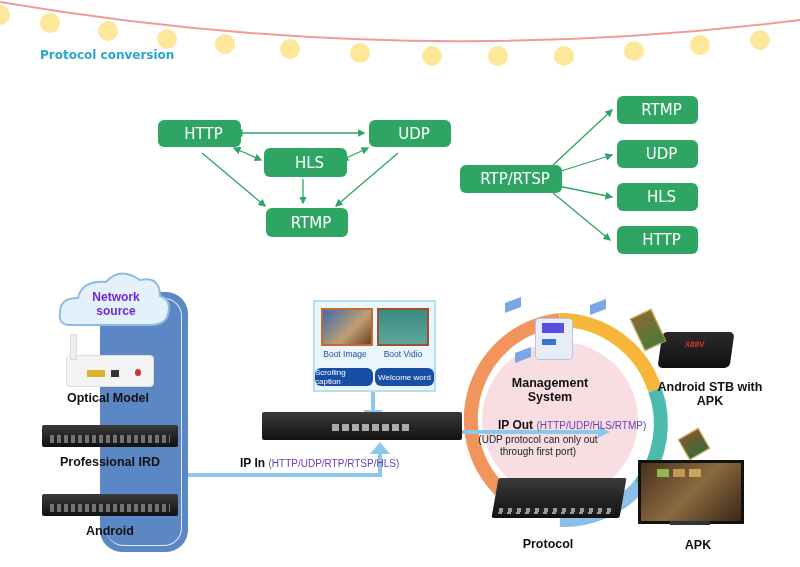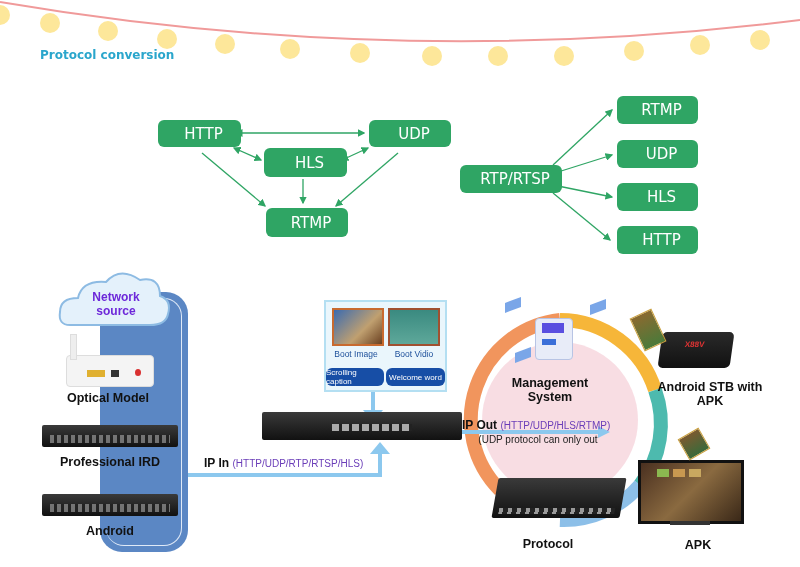--- a/index.html
+++ b/index.html
@@ -4,24 +4,24 @@
 <style>
   html,body{margin:0;padding:0;background:#fff;}
   body{width:800px;height:567px;position:relative;overflow:hidden;font-family:"Liberation Sans",sans-serif;}
   .abs{position:absolute;}
   .title{left:40px;top:48px;color:#2aa6cc;font-weight:bold;font-size:12px;font-family:"DejaVu Sans",sans-serif;}
   .gbox{position:absolute;background:#2fa564;color:#fff;border-radius:6px;font-family:"DejaVu Sans",sans-serif;font-size:15px;display:flex;align-items:center;justify-content:center;padding-left:8px;}
   svg{position:absolute;left:0;top:0;}
   .lbl{position:absolute;font-weight:bold;color:#111;font-size:12.5px;text-align:center;line-height:14px;font-family:"Liberation Sans",sans-serif;}
   .device{position:absolute;background:linear-gradient(#3a3a3a,#111);border-radius:2px;}
   .ports{position:absolute;left:8px;right:8px;bottom:4px;height:8px;background:repeating-linear-gradient(90deg,#888 0 4px,#222 4px 7px);opacity:.8;}
-  .iplbl{position:absolute;font-size:12px;font-weight:bold;color:#111;white-space:nowrap;}
+  .iplbl{position:absolute;font-size:12px;font-weight:bold;color:#111;white-space:nowrap;padding-left:36px;}
   .iplbl .proto{font-weight:normal;color:#6a3db8;font-size:10px;}
   .note{position:absolute;font-size:10px;color:#222;text-align:center;line-height:12px;}
-  .screen-panel{position:absolute;left:324px;top:300px;width:119px;height:88px;background:#eaf6fc;border:2px solid #b4dff2;}
+  .screen-panel{position:absolute;left:313px;top:300px;width:119px;height:88px;background:#eaf6fc;border:2px solid #b4dff2;}
   .thumb{position:absolute;width:48px;height:34px;border:2px solid #c86a2f;}
   .thumb-cap{position:absolute;font-size:8.5px;color:#1c4f9a;width:56px;text-align:center;}
   .blue-cap{position:absolute;background:#174ea6;color:#fff;font-size:8px;height:18px;display:flex;align-items:center;justify-content:center;border-radius:6px;}
 </style>
 </head>
 <body>
 
 <svg width="800" height="80">
   <path d="M0,2 Q400,70 800,20" stroke="#f09a9a" stroke-width="2" fill="none"></path>
   <g fill="#fde79a">
@@ -163,20 +163,21 @@
   <div>Android STB with</div>
   <div>APK</div>
 </div>
 
 <div class="iplbl" style="left:462px;top:418px;">
   <span>IP Out</span>
   <span class="proto">(HTTP/UDP/HLS/RTMP)</span>
 </div>
 <div class="note" style="left:458px;top:434px;width:160px;">
   <div>(UDP protocol can only out</div>
+  <div>through first port)</div>
 </div>
 
 <div class="abs" style="left:495px;top:478px;width:128px;height:40px;background:linear-gradient(#3a3a3a,#111);transform:skewX(-10deg);border-radius:2px;">
   <div style="position:absolute;left:6px;right:6px;bottom:4px;height:6px;background:repeating-linear-gradient(90deg,#999 0 4px,#222 4px 9px);"></div>
 </div>
 <div class="lbl" style="left:498px;top:537px;width:100px;">Protocol</div>
 
 <div class="abs" style="left:638px;top:460px;width:100px;height:58px;background:linear-gradient(135deg,#4a3020,#8a6a40 50%,#3a2818);border:3px solid #111;">
   <div style="position:absolute;left:16px;top:6px;width:12px;height:8px;background:#8bb850;"></div>
   <div style="position:absolute;left:32px;top:6px;width:12px;height:8px;background:#c89850;"></div>

